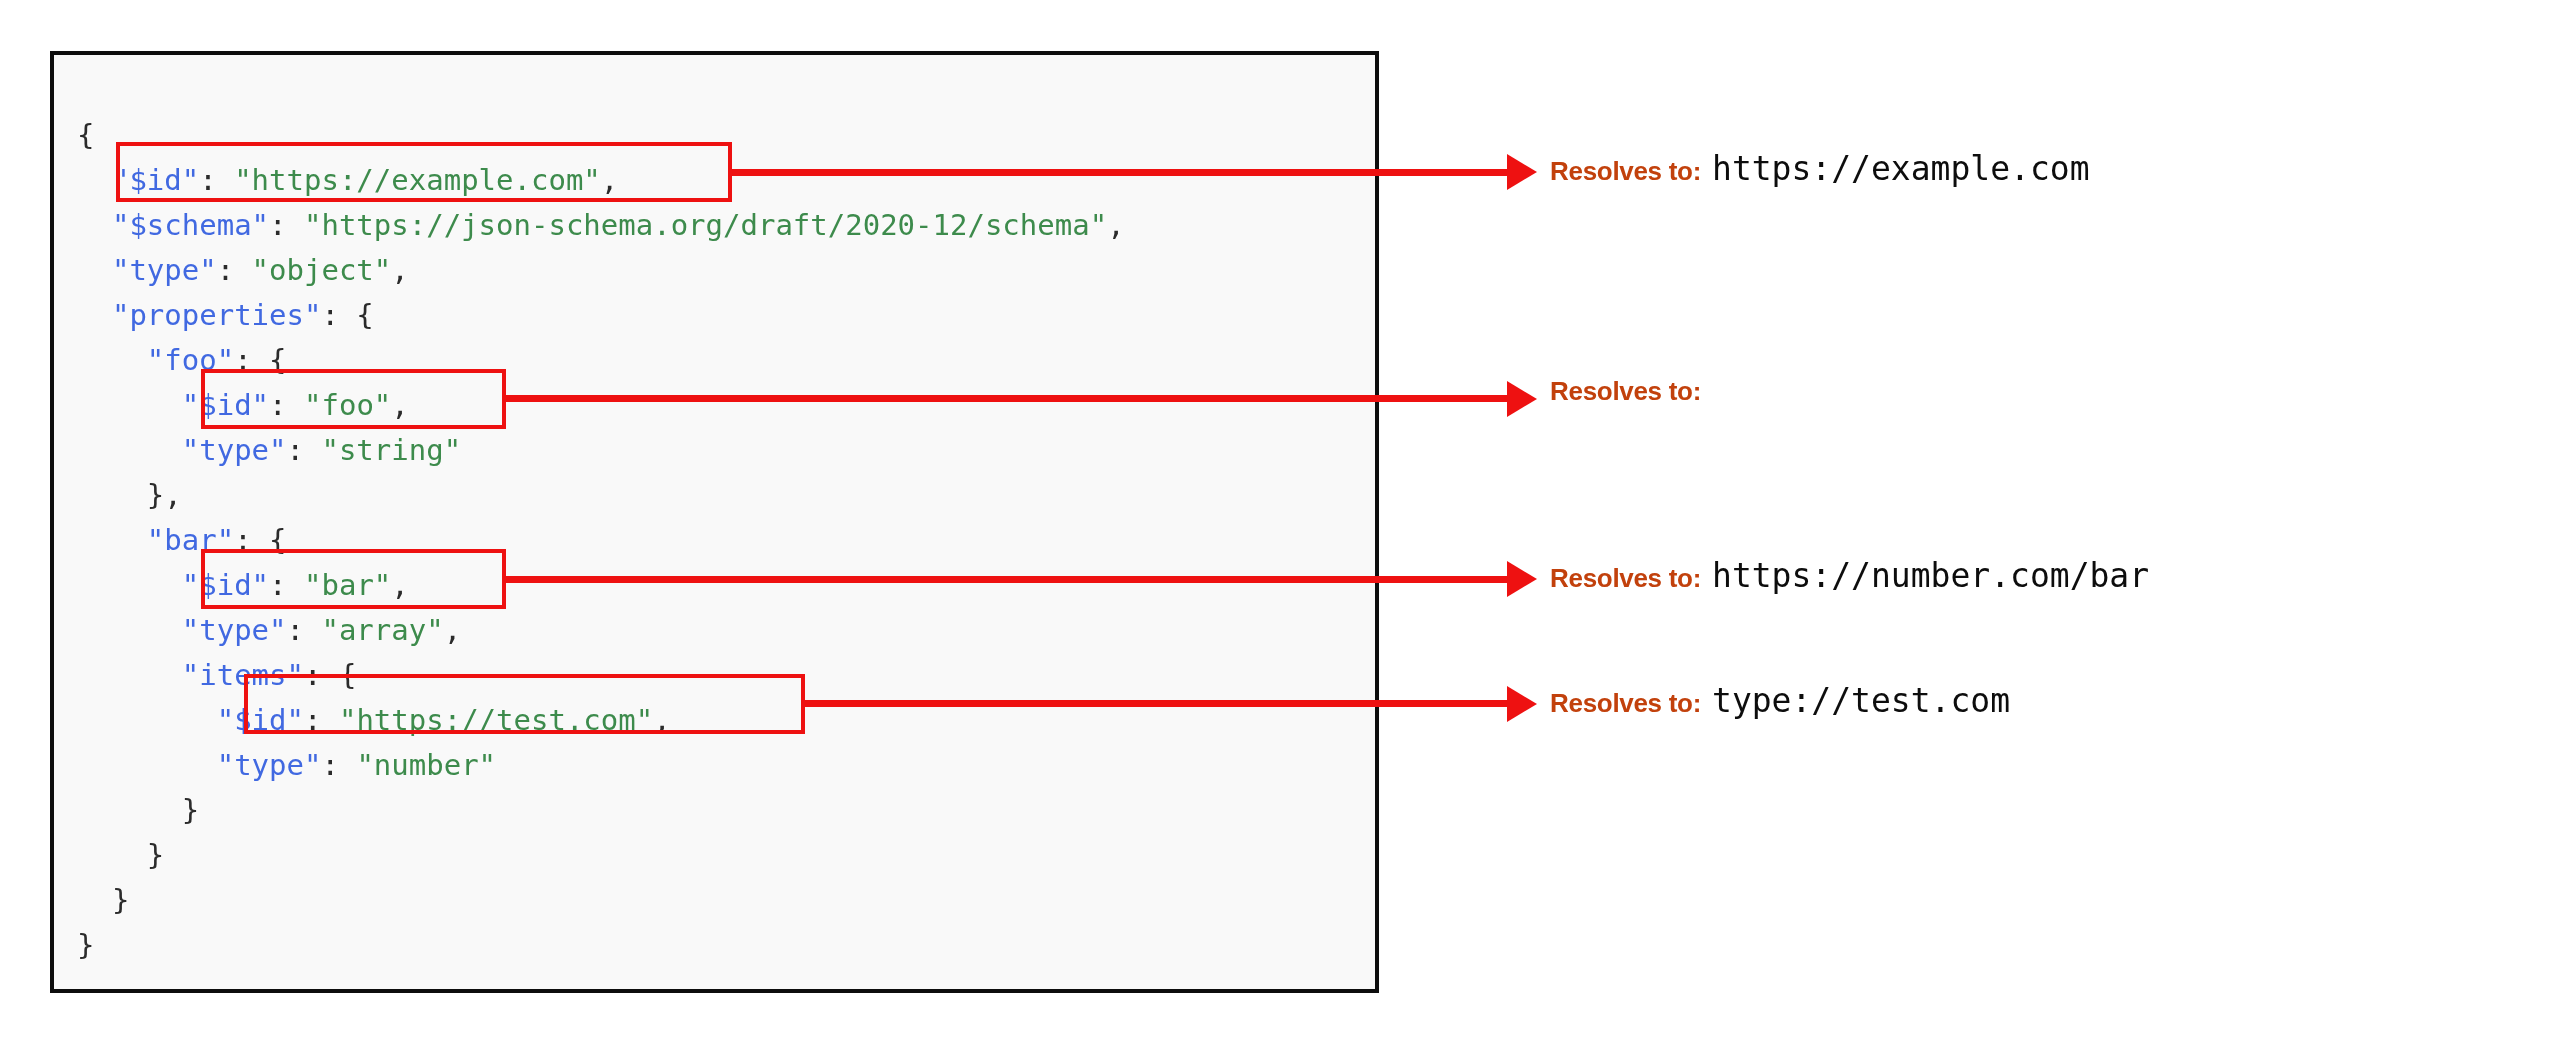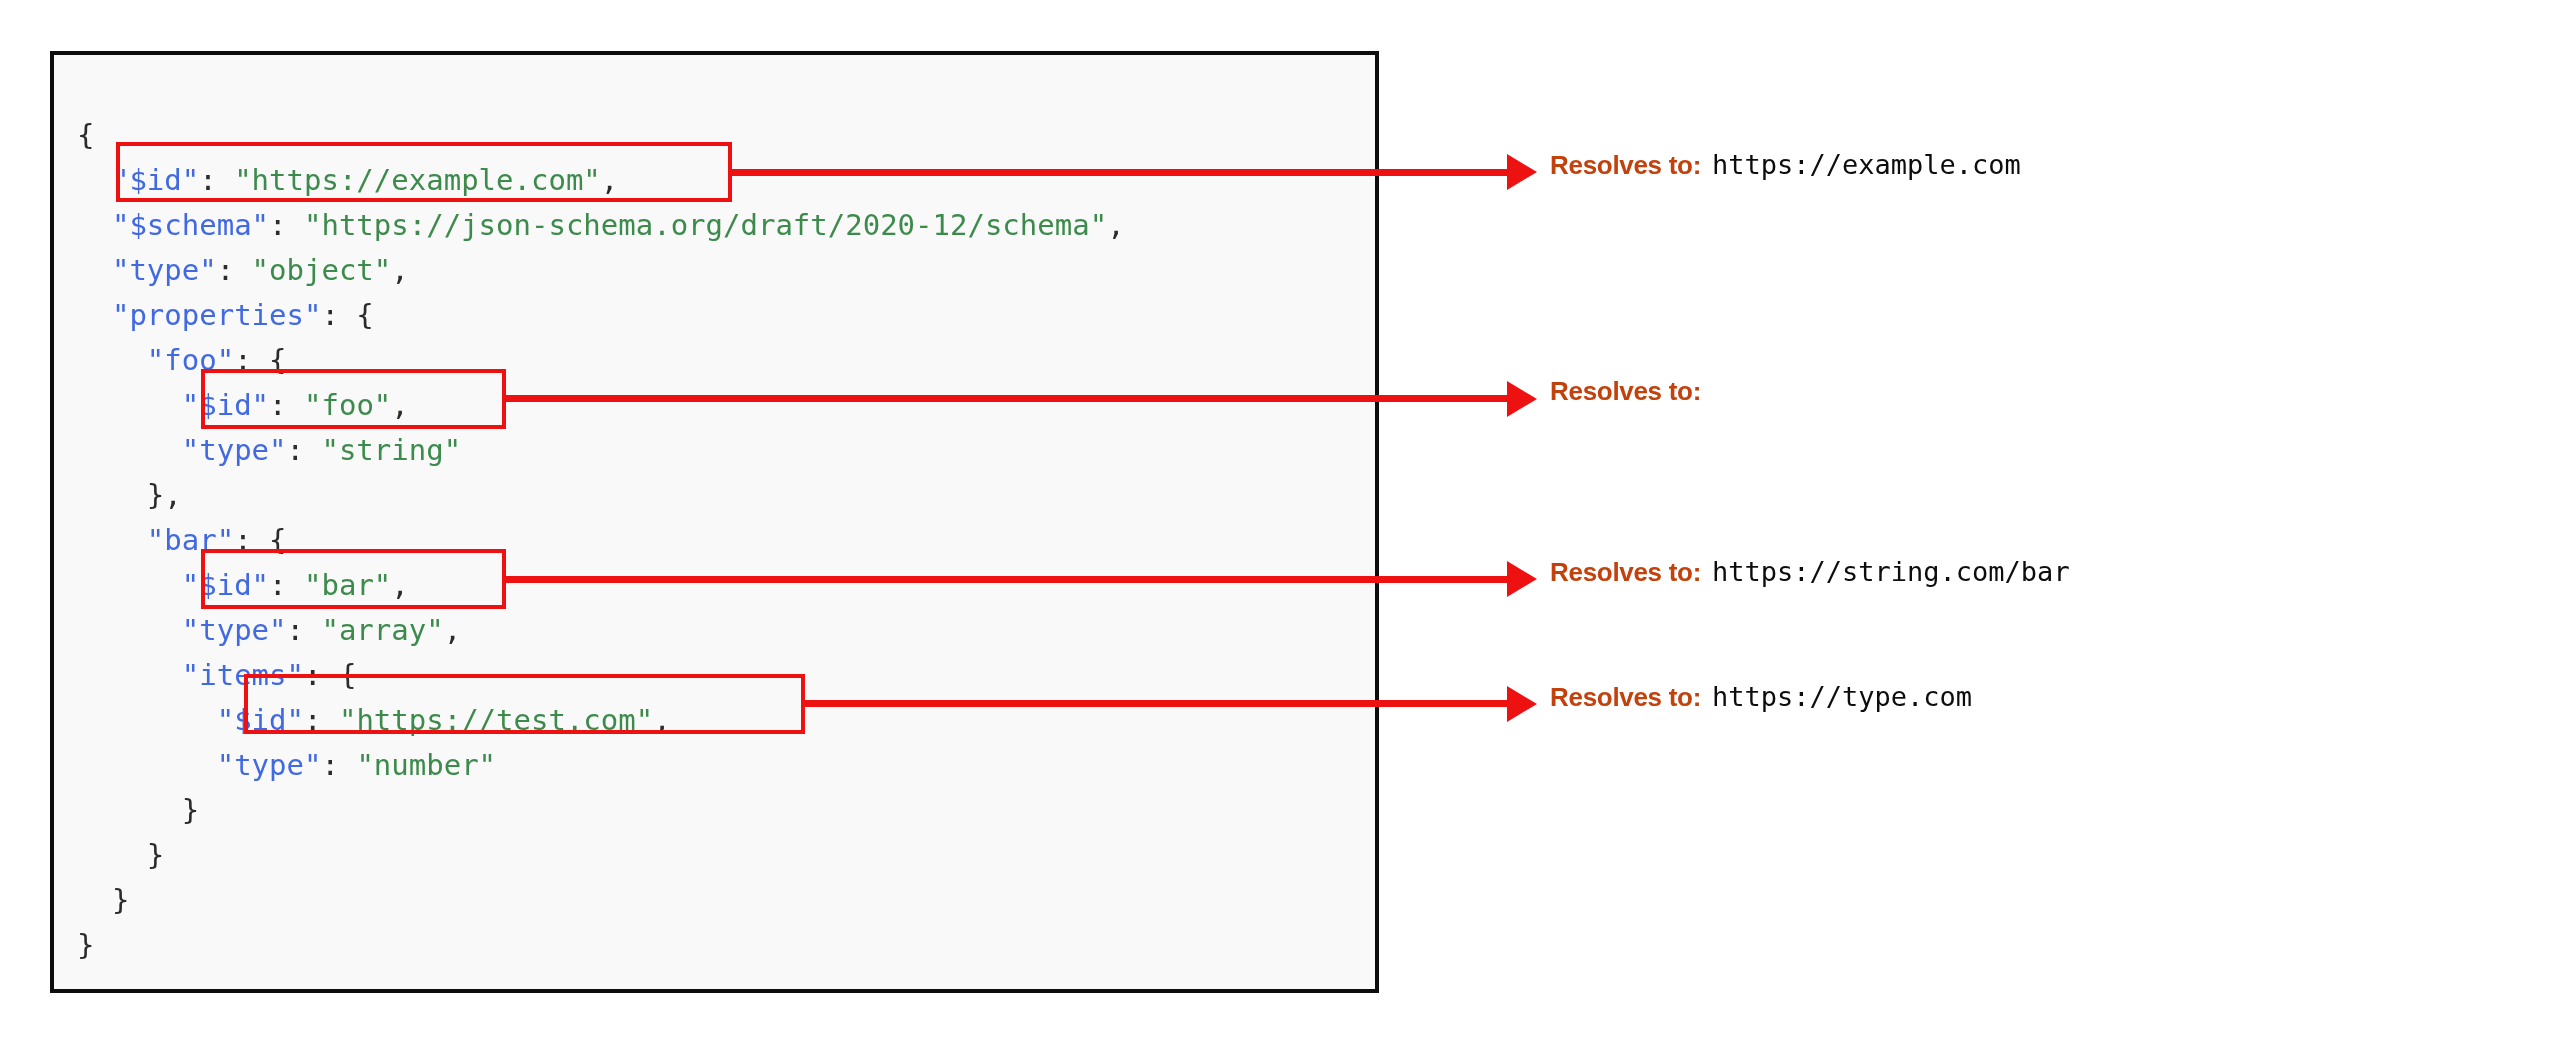--- a/index.html
+++ b/index.html
@@ -76,21 +76,21 @@
   }
   .resolve-label {
     font-family: "Liberation Sans", sans-serif;
     font-weight: bold;
     font-size: 26px;
     color: #c2410c;
     letter-spacing: -0.3px;
   }
   .resolve-url {
     font-family: "DejaVu Sans Mono", "Liberation Mono", monospace;
-    font-size: 27px;
+    font-size: 33px;
     color: #0d0d0d;
     margin-left: 11px;
   }
 </style>
 </head>
 <body>
 
 <div id="code-panel">
 
   <pre id="code-listing"><span class="ln"><span class="tok-punc">{</span></span><span class="ln">  <span class="tok-key">"$id"</span><span class="tok-punc">: </span><span class="tok-str">"https://example.com"</span><span class="tok-punc">,</span></span><span class="ln">  <span class="tok-key">"$schema"</span><span class="tok-punc">: </span><span class="tok-str">"https://json-schema.org/draft/2020-12/schema"</span><span class="tok-punc">,</span></span><span class="ln">  <span class="tok-key">"type"</span><span class="tok-punc">: </span><span class="tok-str">"object"</span><span class="tok-punc">,</span></span><span class="ln">  <span class="tok-key">"properties"</span><span class="tok-punc">: </span><span class="tok-punc">{</span></span><span class="ln">    <span class="tok-key">"foo"</span><span class="tok-punc">: </span><span class="tok-punc">{</span></span><span class="ln">      <span class="tok-key">"$id"</span><span class="tok-punc">: </span><span class="tok-str">"foo"</span><span class="tok-punc">,</span></span><span class="ln">      <span class="tok-key">"type"</span><span class="tok-punc">: </span><span class="tok-str">"string"</span></span><span class="ln">    <span class="tok-punc">},</span></span><span class="ln">    <span class="tok-key">"bar"</span><span class="tok-punc">: </span><span class="tok-punc">{</span></span><span class="ln">      <span class="tok-key">"$id"</span><span class="tok-punc">: </span><span class="tok-str">"bar"</span><span class="tok-punc">,</span></span><span class="ln">      <span class="tok-key">"type"</span><span class="tok-punc">: </span><span class="tok-str">"array"</span><span class="tok-punc">,</span></span><span class="ln">      <span class="tok-key">"items"</span><span class="tok-punc">: </span><span class="tok-punc">{</span></span><span class="ln">        <span class="tok-key">"$id"</span><span class="tok-punc">: </span><span class="tok-str">"https://test.com"</span><span class="tok-punc">,</span></span><span class="ln">        <span class="tok-key">"type"</span><span class="tok-punc">: </span><span class="tok-str">"number"</span></span><span class="ln">      <span class="tok-punc">}</span></span><span class="ln">    <span class="tok-punc">}</span></span><span class="ln">  <span class="tok-punc">}</span></span><span class="ln"><span class="tok-punc">}</span></span></pre>
@@ -118,20 +118,20 @@
   <span class="resolve-label">Resolves to:</span>
   <span class="resolve-url">https://example.com</span>
 </div>
 
 <div class="resolve-row" style="left:1550px; top:376px;">
   <span class="resolve-label">Resolves to:</span>
 </div>
 
 <div class="resolve-row" style="left:1550px; top:556px;">
   <span class="resolve-label">Resolves to:</span>
-  <span class="resolve-url">https://string.com/bar</span>
+  <span class="resolve-url">https://number.com/bar</span>
 </div>
 
 <div class="resolve-row" style="left:1550px; top:681px;">
   <span class="resolve-label">Resolves to:</span>
-  <span class="resolve-url">https://type.com</span>
+  <span class="resolve-url">type://test.com</span>
 </div>
 
 
 </body></html>

